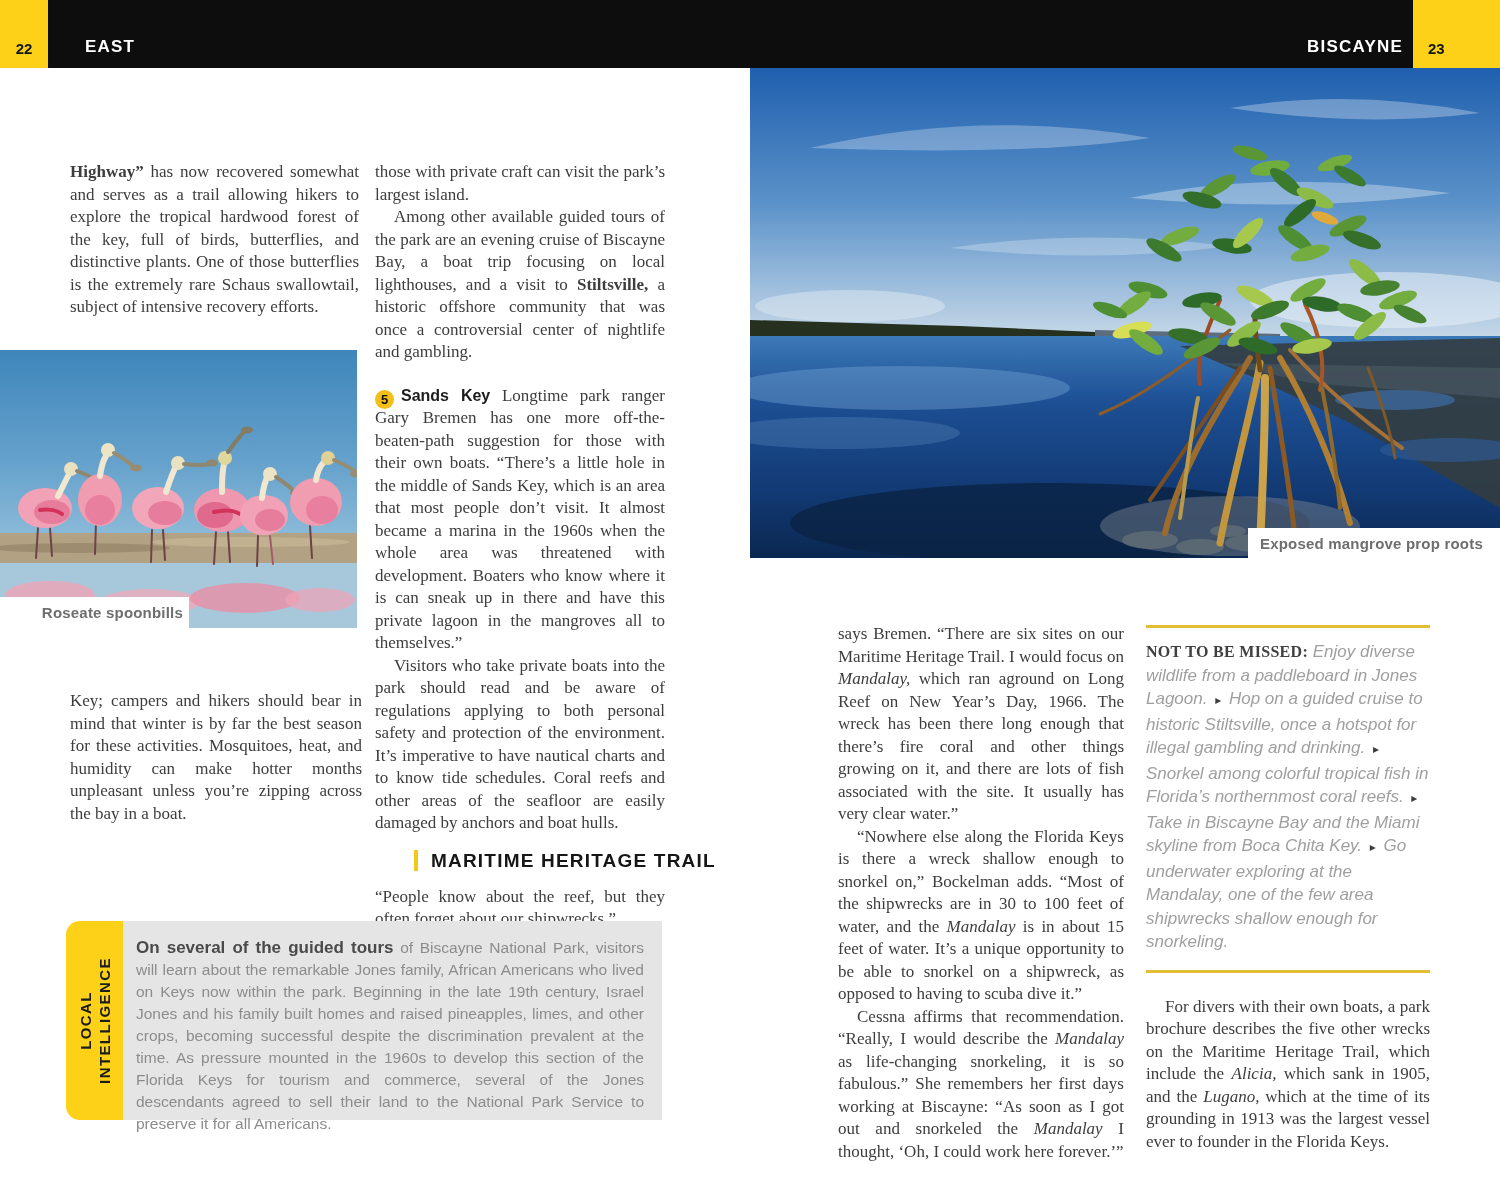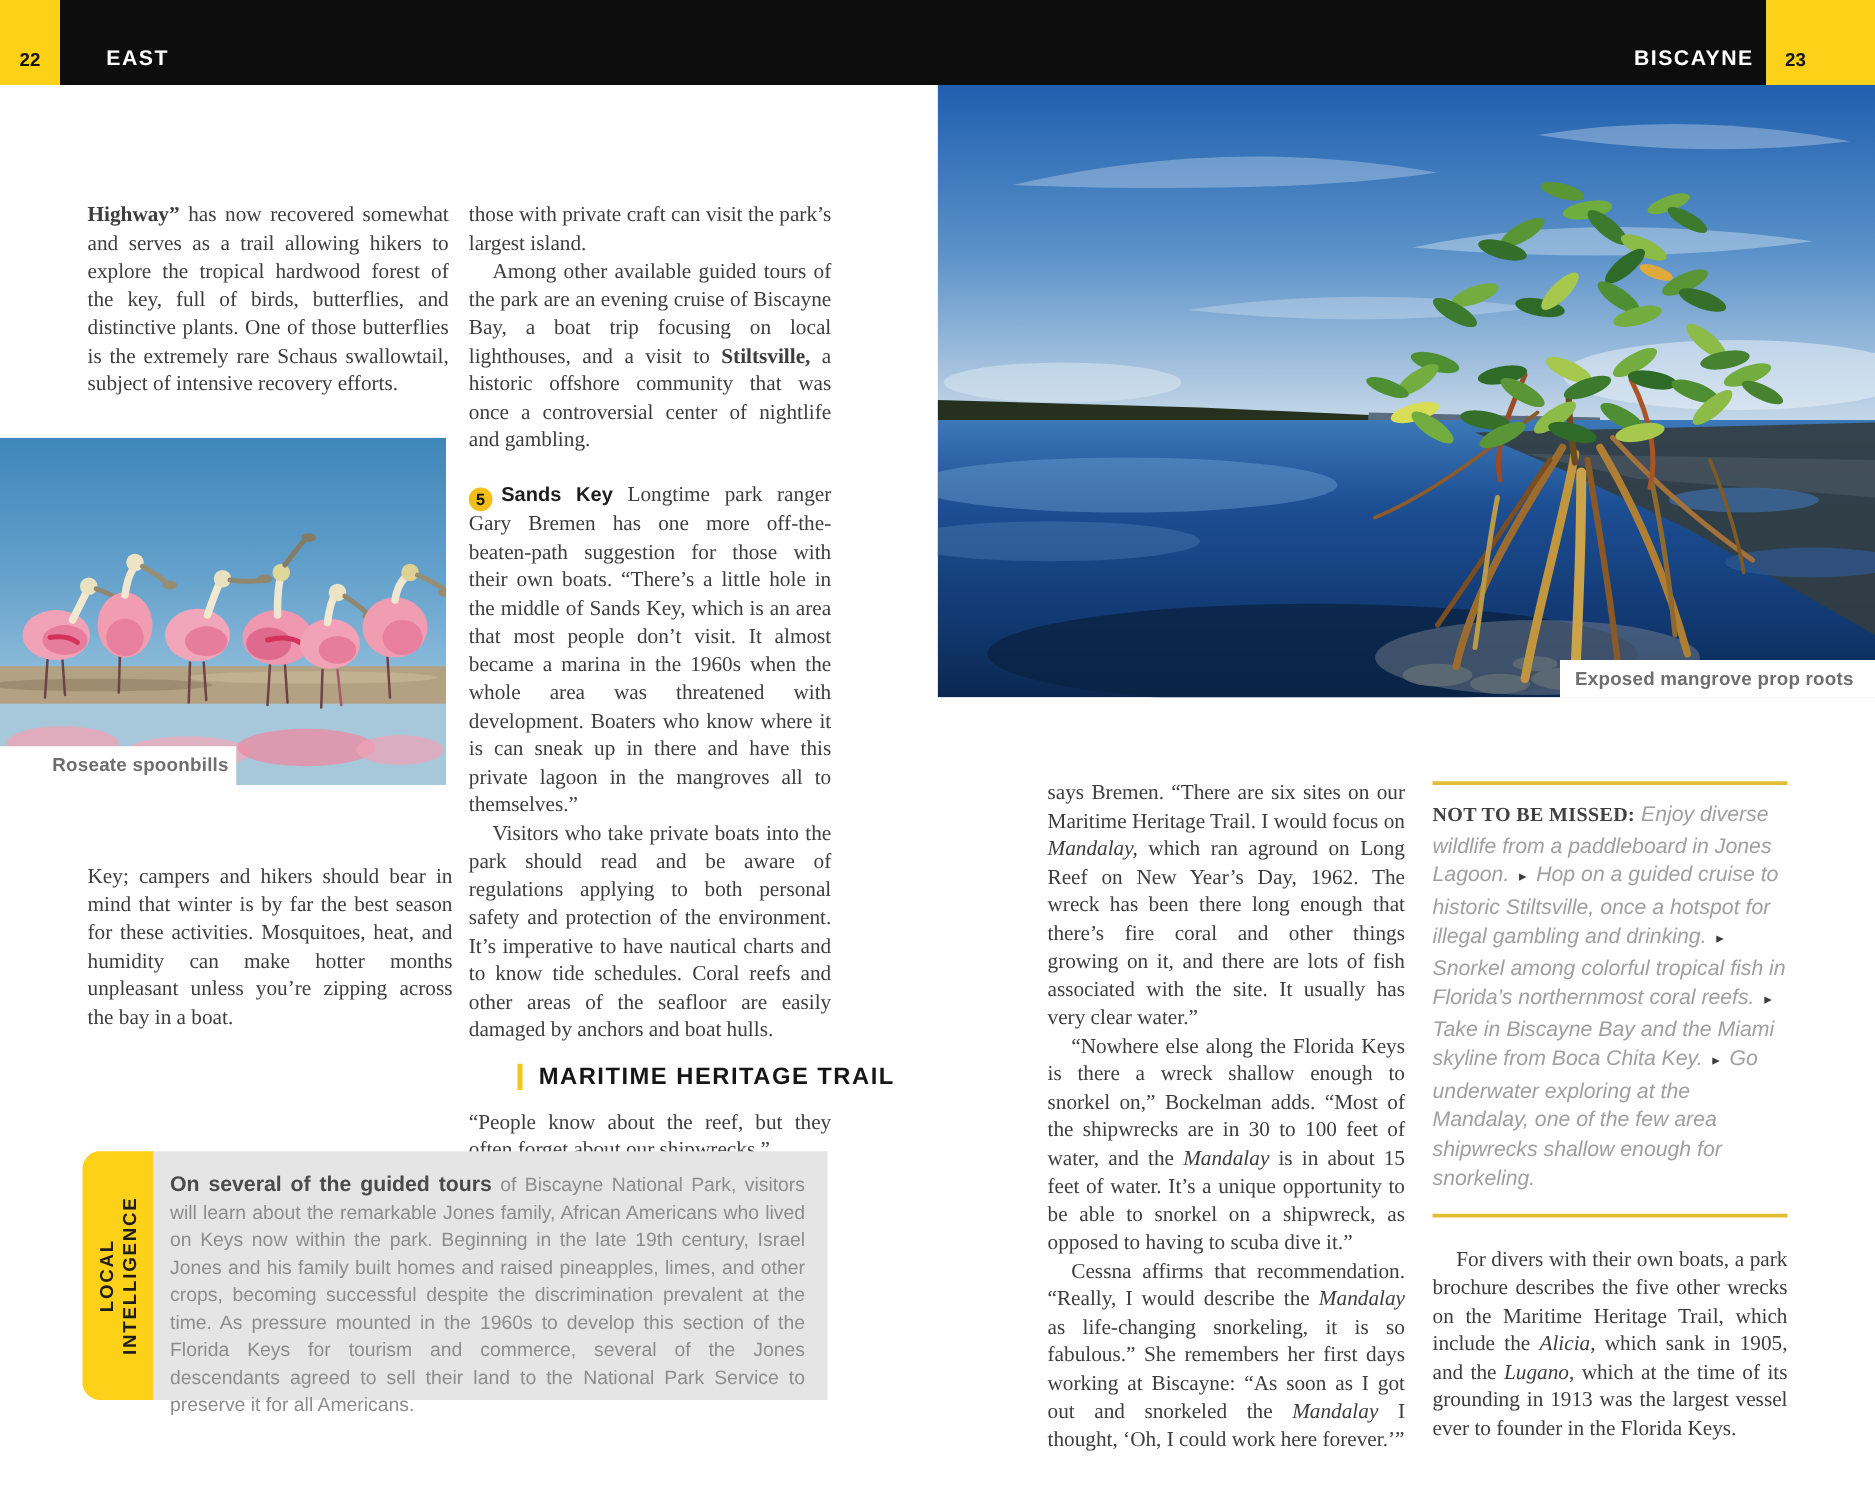--- a/index.html
+++ b/index.html
@@ -316,21 +316,21 @@
       <ellipse cx="575" cy="150" rx="14" ry="5" fill="#e0a93c" transform="rotate(20 575 150)"></ellipse>
       <ellipse cx="360" cy="242" rx="18" ry="6" fill="#4e8f33" transform="rotate(20 360 242)"></ellipse>
     </g>
   </svg>
 </div>
 <div class="caption-box" id="caption-mangrove">
   <span>Exposed mangrove prop roots</span>
 </div>
 
 <div class="col" id="rcol1">
-  <p><span>says Bremen. “There are six sites on our Maritime Heritage Trail. I would focus on </span><span class="i">Mandalay,</span><span> which ran aground on Long Reef on New Year’s Day, 1962. The wreck has been there long enough that there’s fire coral and other things growing on it, and there are lots of fish associated with the site. It usually has very clear water.”</span></p>
+  <p><span>says Bremen. “There are six sites on our Maritime Heritage Trail. I would focus on </span><span class="i">Mandalay,</span><span> which ran aground on Long Reef on New Year’s Day, 1966. The wreck has been there long enough that there’s fire coral and other things growing on it, and there are lots of fish associated with the site. It usually has very clear water.”</span></p>
   <p class="indent"><span>“Nowhere else along the Florida Keys is there a wreck shallow enough to snorkel on,” Bockelman adds. “Most of the shipwrecks are in 30 to 100 feet of water, and the </span><span class="i">Mandalay</span><span> is in about 15 feet of water. It’s a unique opportunity to be able to snorkel on a shipwreck, as opposed to having to scuba dive it.”</span></p>
   <p class="indent"><span>Cessna affirms that recommendation. “Really, I would describe the </span><span class="i">Mandalay</span><span> as life-changing snorkeling, it is so fabulous.” She remembers her first days working at Biscayne: “As soon as I got out and snorkeled the </span><span class="i">Mandalay</span><span> I thought, ‘Oh, I could work here forever.’”</span></p>
 </div>
 
 <div class="col" id="rcol2">
   <div class="rule"></div>
   <div class="ntbm">
     <span class="ntbm-label">NOT TO BE MISSED:</span>
     <span>Enjoy diverse wildlife from a paddleboard in Jones Lagoon.</span>
     <span class="bullet">▸</span>

